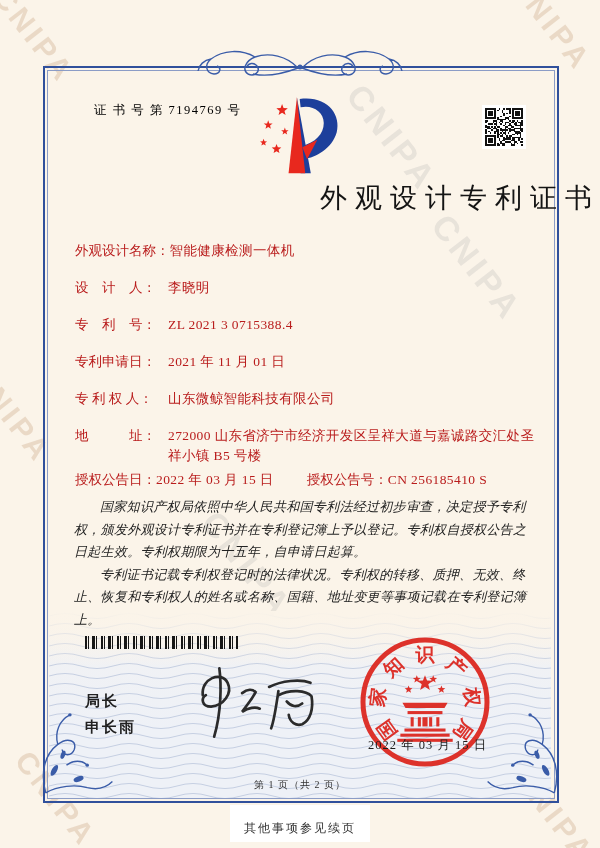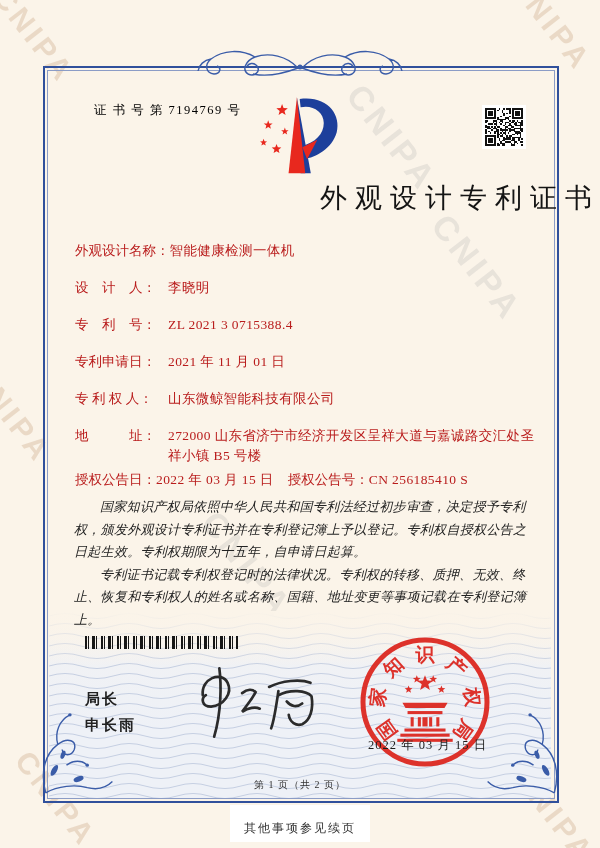--- a/index.html
+++ b/index.html
@@ -38,37 +38,37 @@
   .title{position:absolute; left:0; top:180px; width:100%; text-align:right; z-index:4;
     font-size:27px; font-weight:400; letter-spacing:8px; text-indent:8px; color:#141414;}
   
   .fields{position:absolute; left:75px; top:241px; width:464px; z-index:4;
     font-size:13.5px; color:#b91c1c;}
   .f-row{display:flex; margin-bottom:17px; line-height:20px;}
   .f-row.addr{margin-bottom:4px;}
   .f-label{flex:0 0 93px; white-space:pre;}
   .f-value{flex:1; letter-spacing:.4px;}
   .grant .pair{display:flex;}
-  .grant{display:flex;}
-  .grant .pair2{margin-left:14px;}
+  .grant{display:flex;gap:33px;}
+  .grant .pair2{}
   .grant .f-label{flex:0 0 auto;}
   
   .body-text{position:absolute; left:74px; top:496px; width:464px; z-index:4;
     font-size:13px; line-height:22.5px; color:#222; font-style:italic;}
   .body-text p{margin:0; text-indent:2em; letter-spacing:.3px;}
   
   .barcode{position:absolute; left:85px; top:636px; width:153px; height:13px; z-index:4;
     background:repeating-linear-gradient(90deg,
       #161616 0 2px, transparent 2px 3px,
       #161616 3px 4px, transparent 4px 7px,
       #161616 7px 10px, transparent 10px 11px,
       #161616 11px 12px, transparent 12px 16px);}
   
   .signer{position:absolute; left:85px; top:688px; z-index:4;
-    font-family:Liberation Mono, monospace; font-weight:600;
+    font-family:Liberation Serif, serif; font-weight:600;
     font-size:15px; color:#222; line-height:26px; letter-spacing:2px;}
   .signature{position:absolute; left:180px; top:662px; width:145px; height:83px; z-index:5;}
   
   .seal{position:absolute; left:359px; top:636px; width:132px; height:132px; z-index:6; opacity:.93;}
   .seal svg.ring{position:absolute; inset:0;}
   .seal .emblem{position:absolute; left:50%; top:55%; transform:translate(-50%,-50%); width:72px; height:78px;}
   .seal-char{position:absolute; left:50%; top:50%; font-size:19px; font-weight:700;
     color:#dc241c; font-family:"Liberation Serif",serif;}
   .seal-date{position:absolute; left:368px; top:737px; width:130px; z-index:7;
     font-size:12.5px; letter-spacing:1px; color:#1c1c1c;}

